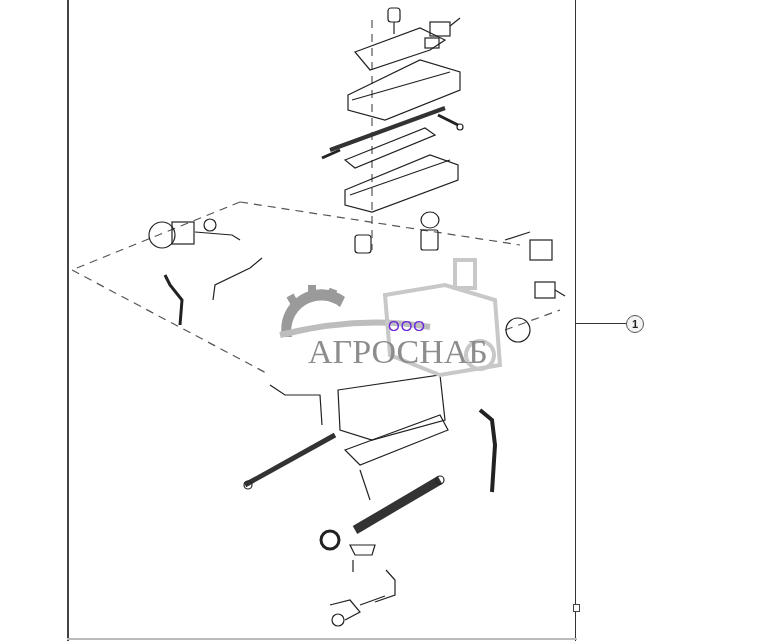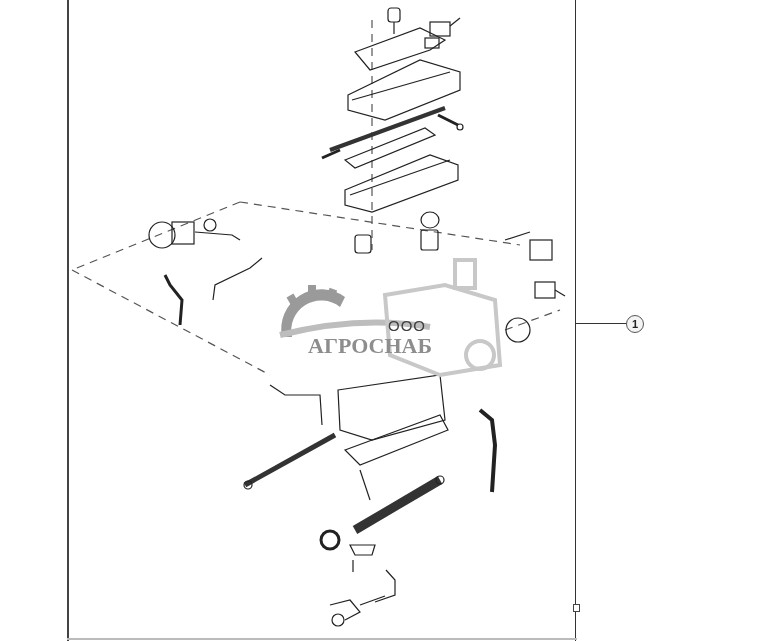--- a/index.html
+++ b/index.html
@@ -8,23 +8,23 @@
   .frame-left { position: absolute; left: 67px; top: 0; width: 2px; height: 641px; background: #444; }
   .frame-right { position: absolute; left: 575px; top: 0; width: 1px; height: 641px; background: #333; }
   .frame-bottom { position: absolute; left: 67px; top: 638px; width: 510px; height: 2px; background: #bbb; }
   .leader { position: absolute; left: 576px; top: 323px; width: 52px; height: 1px; background: #333; }
   .callout { position: absolute; left: 626px; top: 315px; width: 16px; height: 16px; border: 1px solid #555;
              border-radius: 50%; background: #f4f4f4; font-size: 11px; font-weight: bold; color: #222;
              display: flex; align-items: center; justify-content: center; }
   .anchor-sq { position: absolute; left: 573px; top: 604px; width: 5px; height: 6px; border: 1px solid #444; background: #fff; }
   svg.drawing { position: absolute; left: 0; top: 0; }
   .wm { position: absolute; left: 270px; top: 255px; width: 270px; height: 130px; }
-  .wm-ooo { position: absolute; left: 118px; top: 62px; font-size: 15px; color: #404040; letter-spacing: 1px; }
-  .wm-name { position: absolute; left: 38px; top: 78px; font-family: "Liberation Serif", serif; font-size: 22px;
-             color: #8d8d8d; letter-spacing: 0px; font-weight: bold; }
+  .wm-ooo { position: absolute; left: 118px; top: 62px; font-size: 15px; color: #6d28d9; letter-spacing: 1px; }
+  .wm-name { position: absolute; left: 38px; top: 78px; font-family: "Liberation Serif", serif; font-size: 34px;
+             color: #8d8d8d; letter-spacing: 0px; }
 </style>
 </head>
 <body>
 
 <div class="frame-left"></div>
 <div class="frame-right"></div>
 <div class="frame-bottom"></div>
 
 <svg class="drawing" width="781" height="641" viewBox="0 0 781 641">
   <g fill="none" stroke="#222" stroke-width="1.2">

